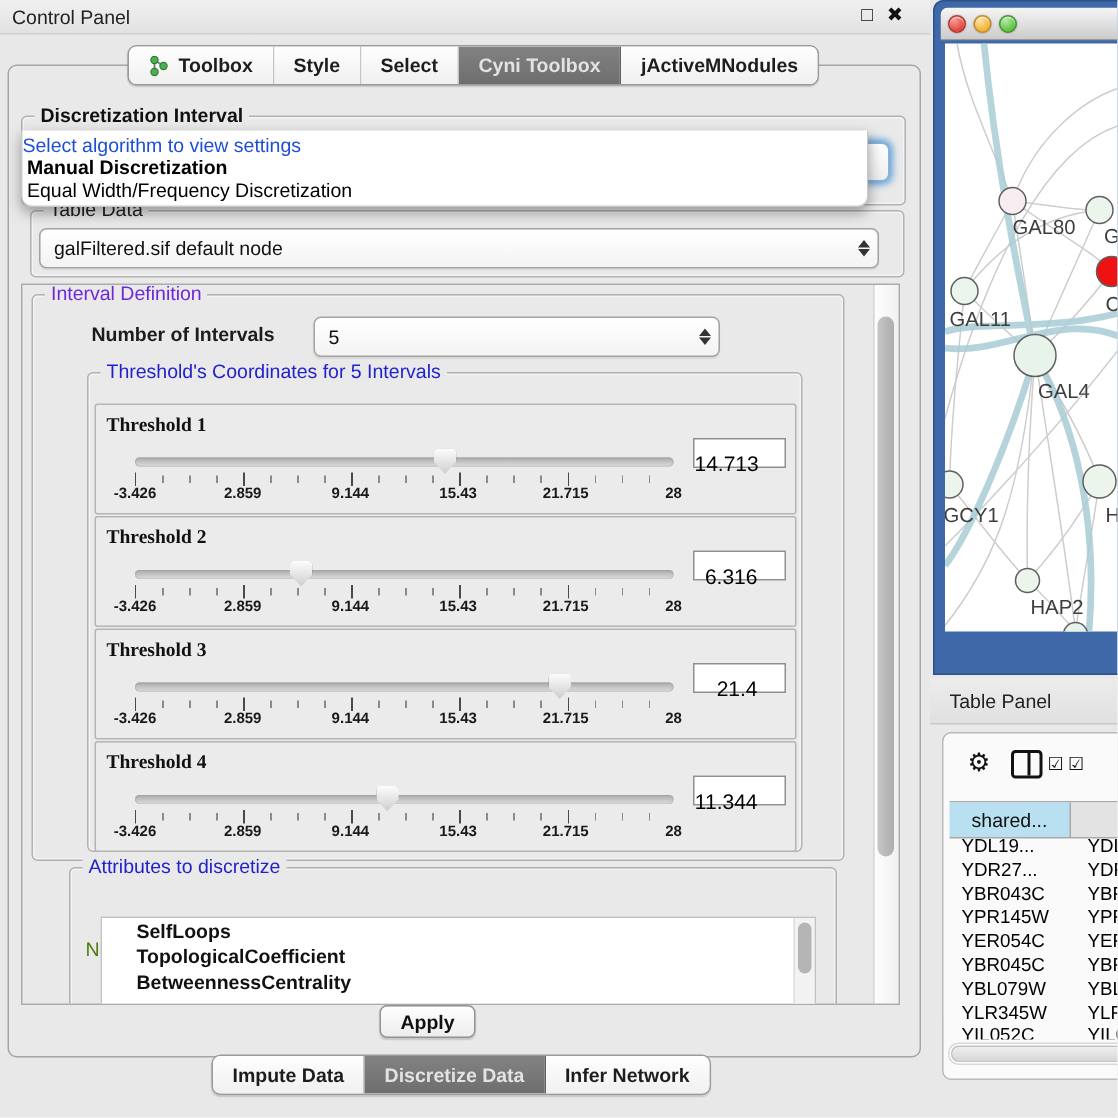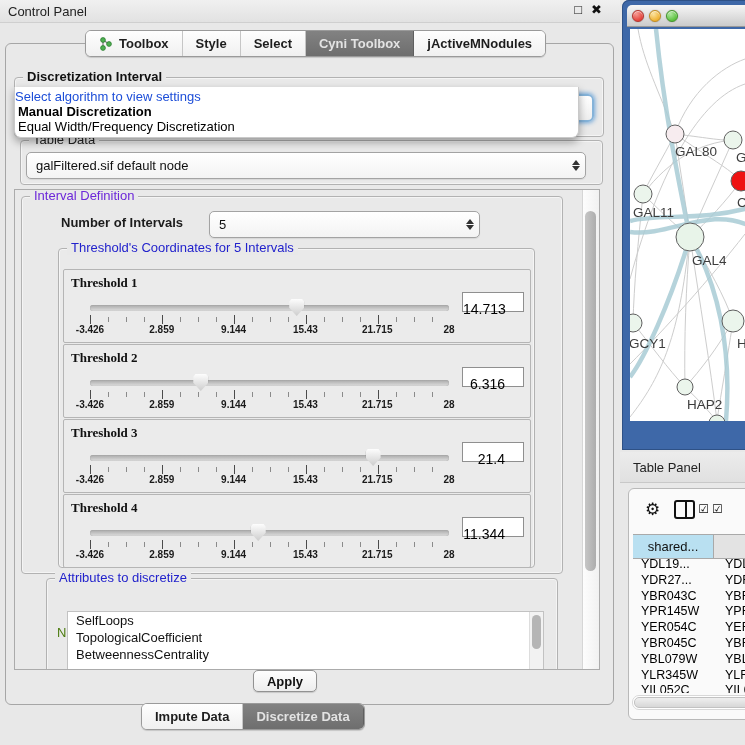--- a/index.html
+++ b/index.html
@@ -76,21 +76,21 @@
                           repeating-linear-gradient(90deg,#8a8a8a 0 1px,transparent 1px 5%);
          background-size:100.4% 9px,100.4% 5px;background-position:0 0,0 2px;background-repeat:no-repeat;}
   .scale{position:absolute;left:0;top:24px;width:100%;height:12px;}
   .scale span{position:absolute;transform:translateX(-50%);font-size:10px;font-weight:700;color:#1a1a1a;white-space:nowrap;}
   .val-field{position:absolute;width:62px;height:20px;background:#fff;border:1px solid #8f8f8f;
              font-size:14px;line-height:32px;text-align:right;padding-right:18px;box-sizing:border-box;color:#000;}
 
   
   .attr-sub{position:absolute;font-weight:400;font-size:13px;color:#4d7c0f;margin-top:36px;}
   .listbox{position:absolute;background:#fff;border:1px solid #c2c2c2;overflow:hidden;}
-  .listbox .item{padding-left:8px;font-size:13px;line-height:17px;color:#111;white-space:nowrap;}
+  .listbox .item{padding-left:23px;font-size:13px;line-height:17px;color:#111;white-space:nowrap;font-weight:bold;}
   .list-vsb{position:absolute;right:0;top:0;width:13px;height:100%;background:#f2f2f2;border-left:1px solid #ddd;}
   .list-vsb .lth{position:absolute;left:2px;top:3px;width:9px;height:34px;border-radius:5px;background:#b5b5b5;}
 
   .apply-btn{position:absolute;left:253px;top:670px;width:64px;height:22px;border:1px solid #929292;border-radius:5px;
              background:linear-gradient(#fefefe,#ededed);font-size:13px;font-weight:700;color:#111;
              font-family:inherit;box-shadow:0 1px 1px rgba(0,0,0,.15);}
 
   
   .net-window{left:622px;top:0;width:130px;height:450px;background:#3e68a8;border-radius:7px 0 0 0;
               box-shadow:inset 0 0 0 1px #2e5186;}
@@ -297,20 +297,23 @@
   </div>
 
   <button class="apply-btn">Apply</button>
 
   <div class="abs seg bottom-tabs">
     <div class="tab">
         <span>Impute Data</span>
       </div>
     <div class="tab active">
         <span>Discretize Data</span>
+      </div>
+    <div class="tab">
+        <span>Infer Network</span>
       </div>
   </div>
 
   <div class="abs net-window">
     <div class="mac-titlebar">
       <span class="light red"></span>
       <span class="light yellow"></span>
       <span class="light green"></span>
     </div>
     <div class="net-canvas">

